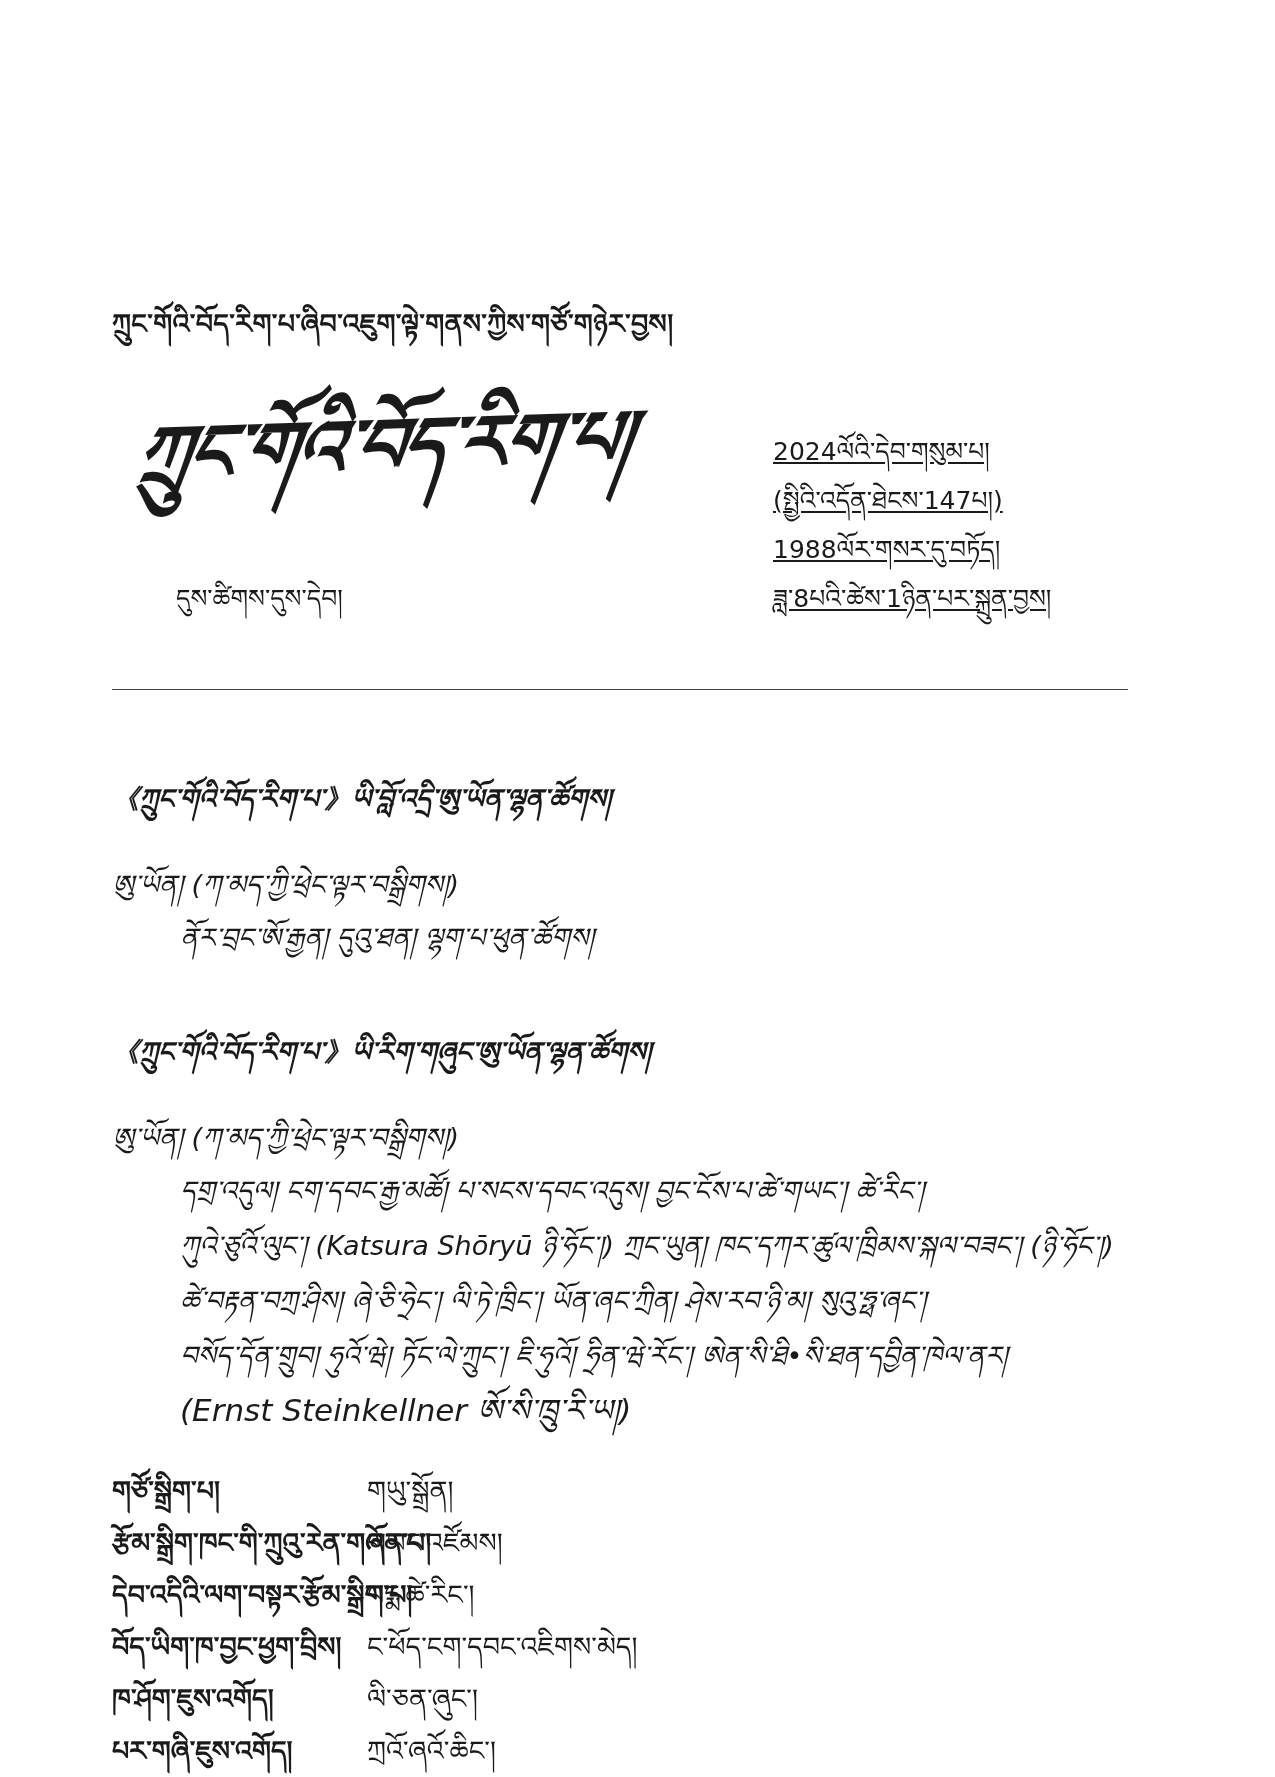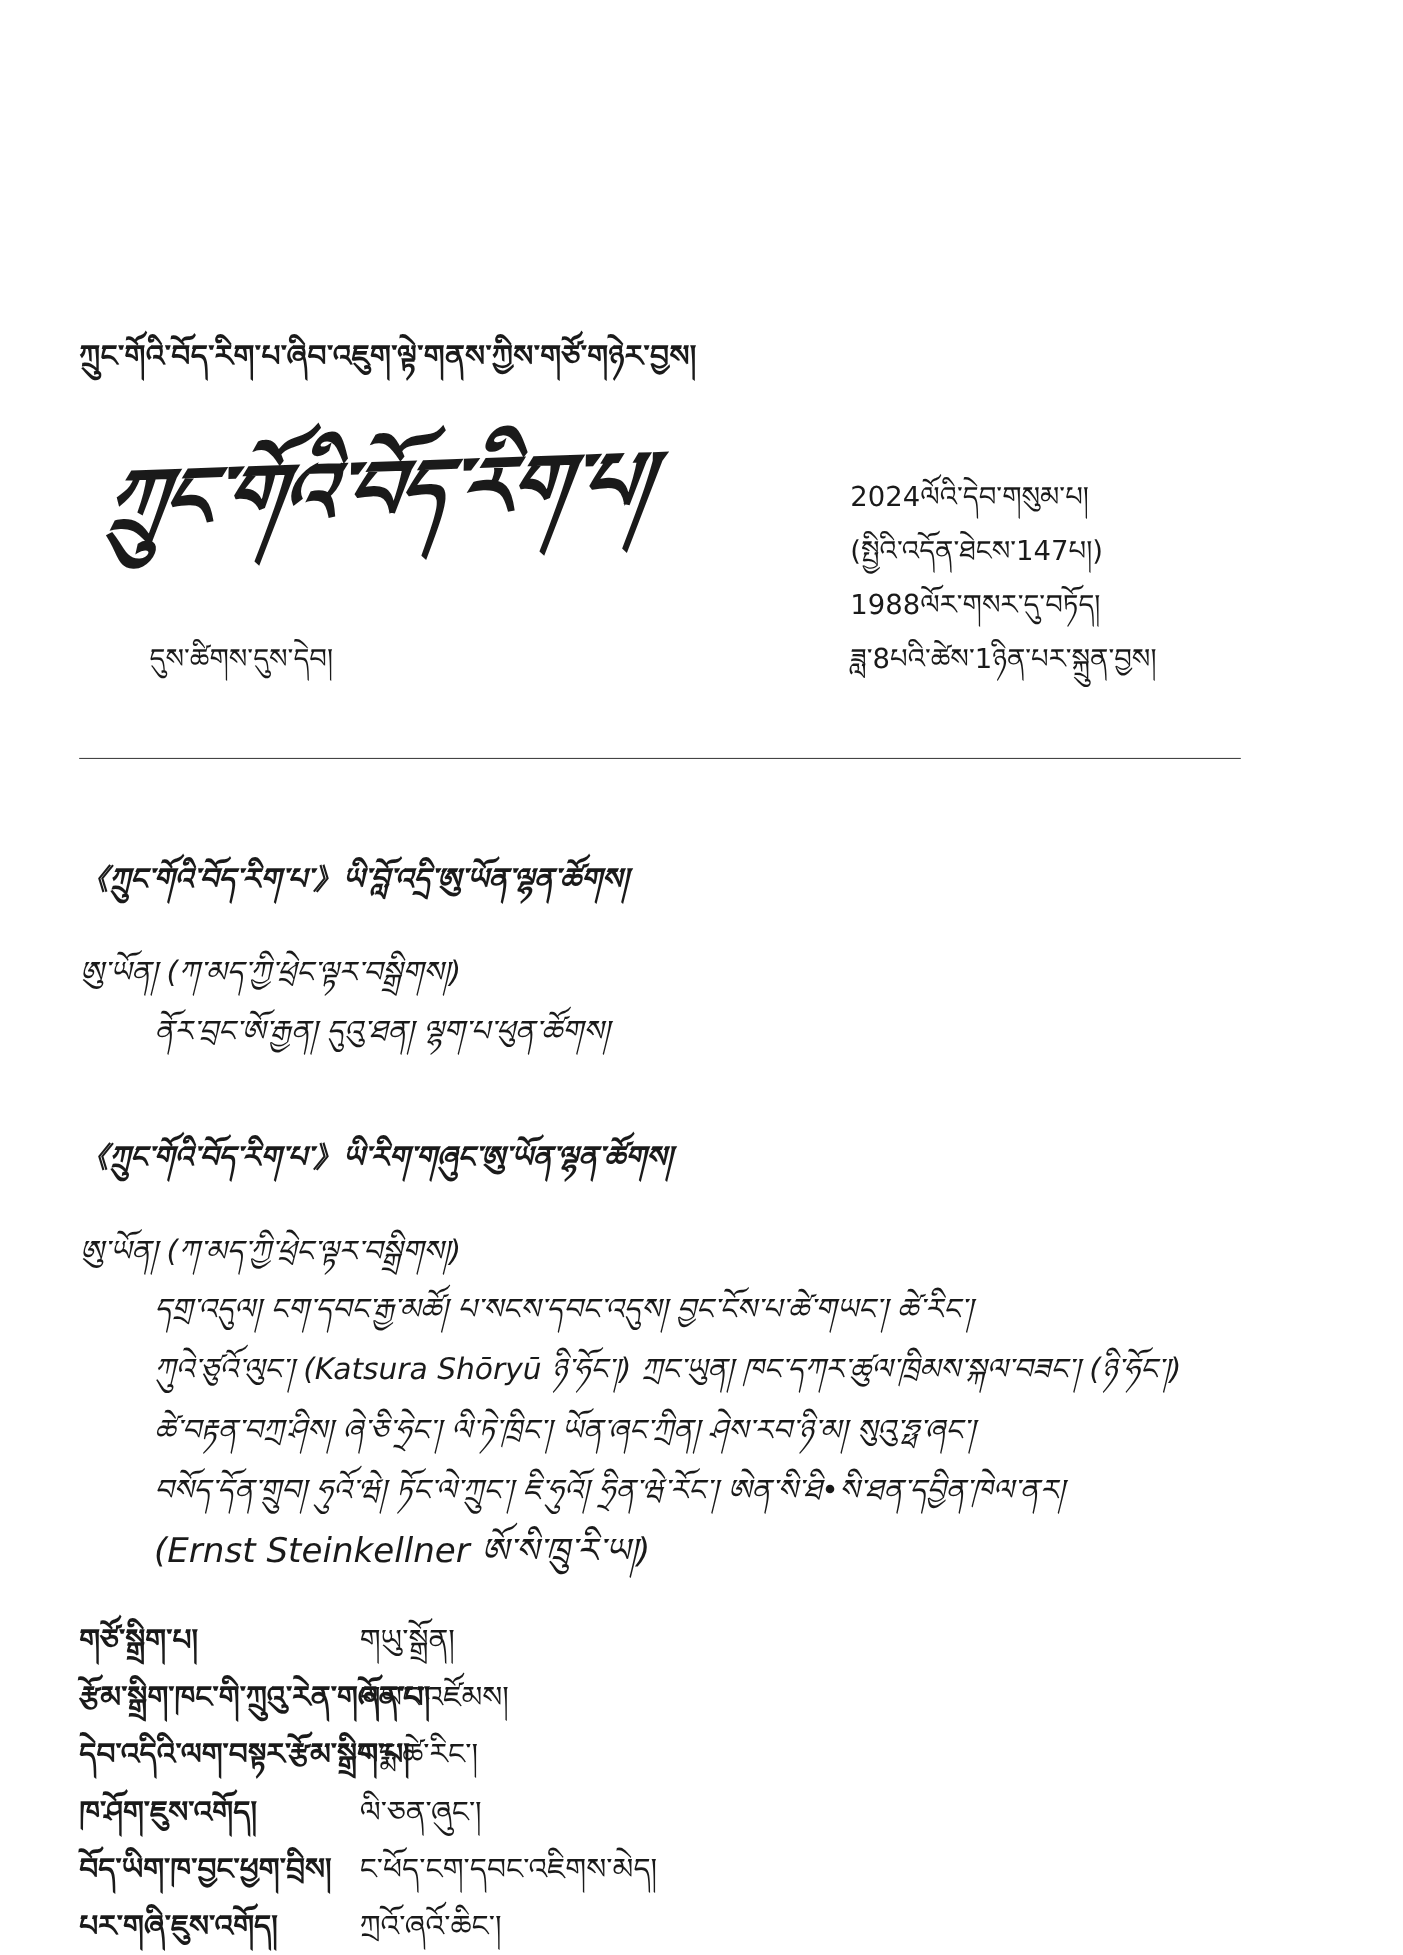--- a/index.html
+++ b/index.html
@@ -11,21 +11,21 @@
     width: 1275px;
     height: 1777px;
     font-family: "DejaVu Sans", "Liberation Sans", sans-serif;
     color: #1a1a1a;
     overflow: hidden;
   }
   .page {
     box-sizing: border-box;
     width: 1275px;
     height: 1777px;
-    padding: 293px 147px 0 72px;
+    padding: 293px 147px 0 112px;
   }
   .org-line {
     font-size: 27px;
     font-weight: 700;
     letter-spacing: 0.3px;
     white-space: nowrap;
   }
   .masthead {
     display: flex;
     justify-content: space-between;
@@ -53,20 +53,21 @@
     font-size: 25px;
     white-space: nowrap;
   }
   .issue-info {
     flex: 0 0 355px;
     width: 355px;
     padding-top: 32px;
     font-size: 25px;
     line-height: 49px;
     white-space: nowrap;
+    text-decoration: underline;
   }
   .divider {
     border: 0;
     border-top: 1.5px solid #444444;
     margin: 48px 0 0 0;
   }
   .section {
     margin-top: 0;
     font-style: italic;
   }
@@ -167,26 +168,26 @@
     </div>
     <div class="staff-row">
       <div class="staff-label">རྩོམ་སྒྲིག་ཁང་གི་ཀྲུའུ་རེན་གཞོན་པ།</div>
       <div class="staff-value">གཡང་འཛོམས།</div>
     </div>
     <div class="staff-row">
       <div class="staff-label">དེབ་འདིའི་ལག་བསྟར་རྩོམ་སྒྲིག་པ།</div>
       <div class="staff-value">པདྨ་ཚེ་རིང་།</div>
     </div>
     <div class="staff-row">
+      <div class="staff-label">བོད་ཡིག་ཁ་བྱང་ཕྱག་བྲིས།</div>
+      <div class="staff-value">ང་ཕོད་ངག་དབང་འཇིགས་མེད།</div>
+    </div>
+    <div class="staff-row">
       <div class="staff-label">ཁ་ཤོག་ཇུས་འགོད།</div>
       <div class="staff-value">ལི་ཅན་ཞུང་།</div>
-    </div>
-    <div class="staff-row">
-      <div class="staff-label">བོད་ཡིག་ཁ་བྱང་ཕྱག་བྲིས།</div>
-      <div class="staff-value">ང་ཕོད་ངག་དབང་འཇིགས་མེད།</div>
     </div>
     <div class="staff-row">
       <div class="staff-label">པར་གཞི་ཇུས་འགོད།</div>
       <div class="staff-value">ཀྲའོ་ཞའོ་ཆིང་།</div>
     </div>
   </div>
 
 </div>
 
 </body></html>

